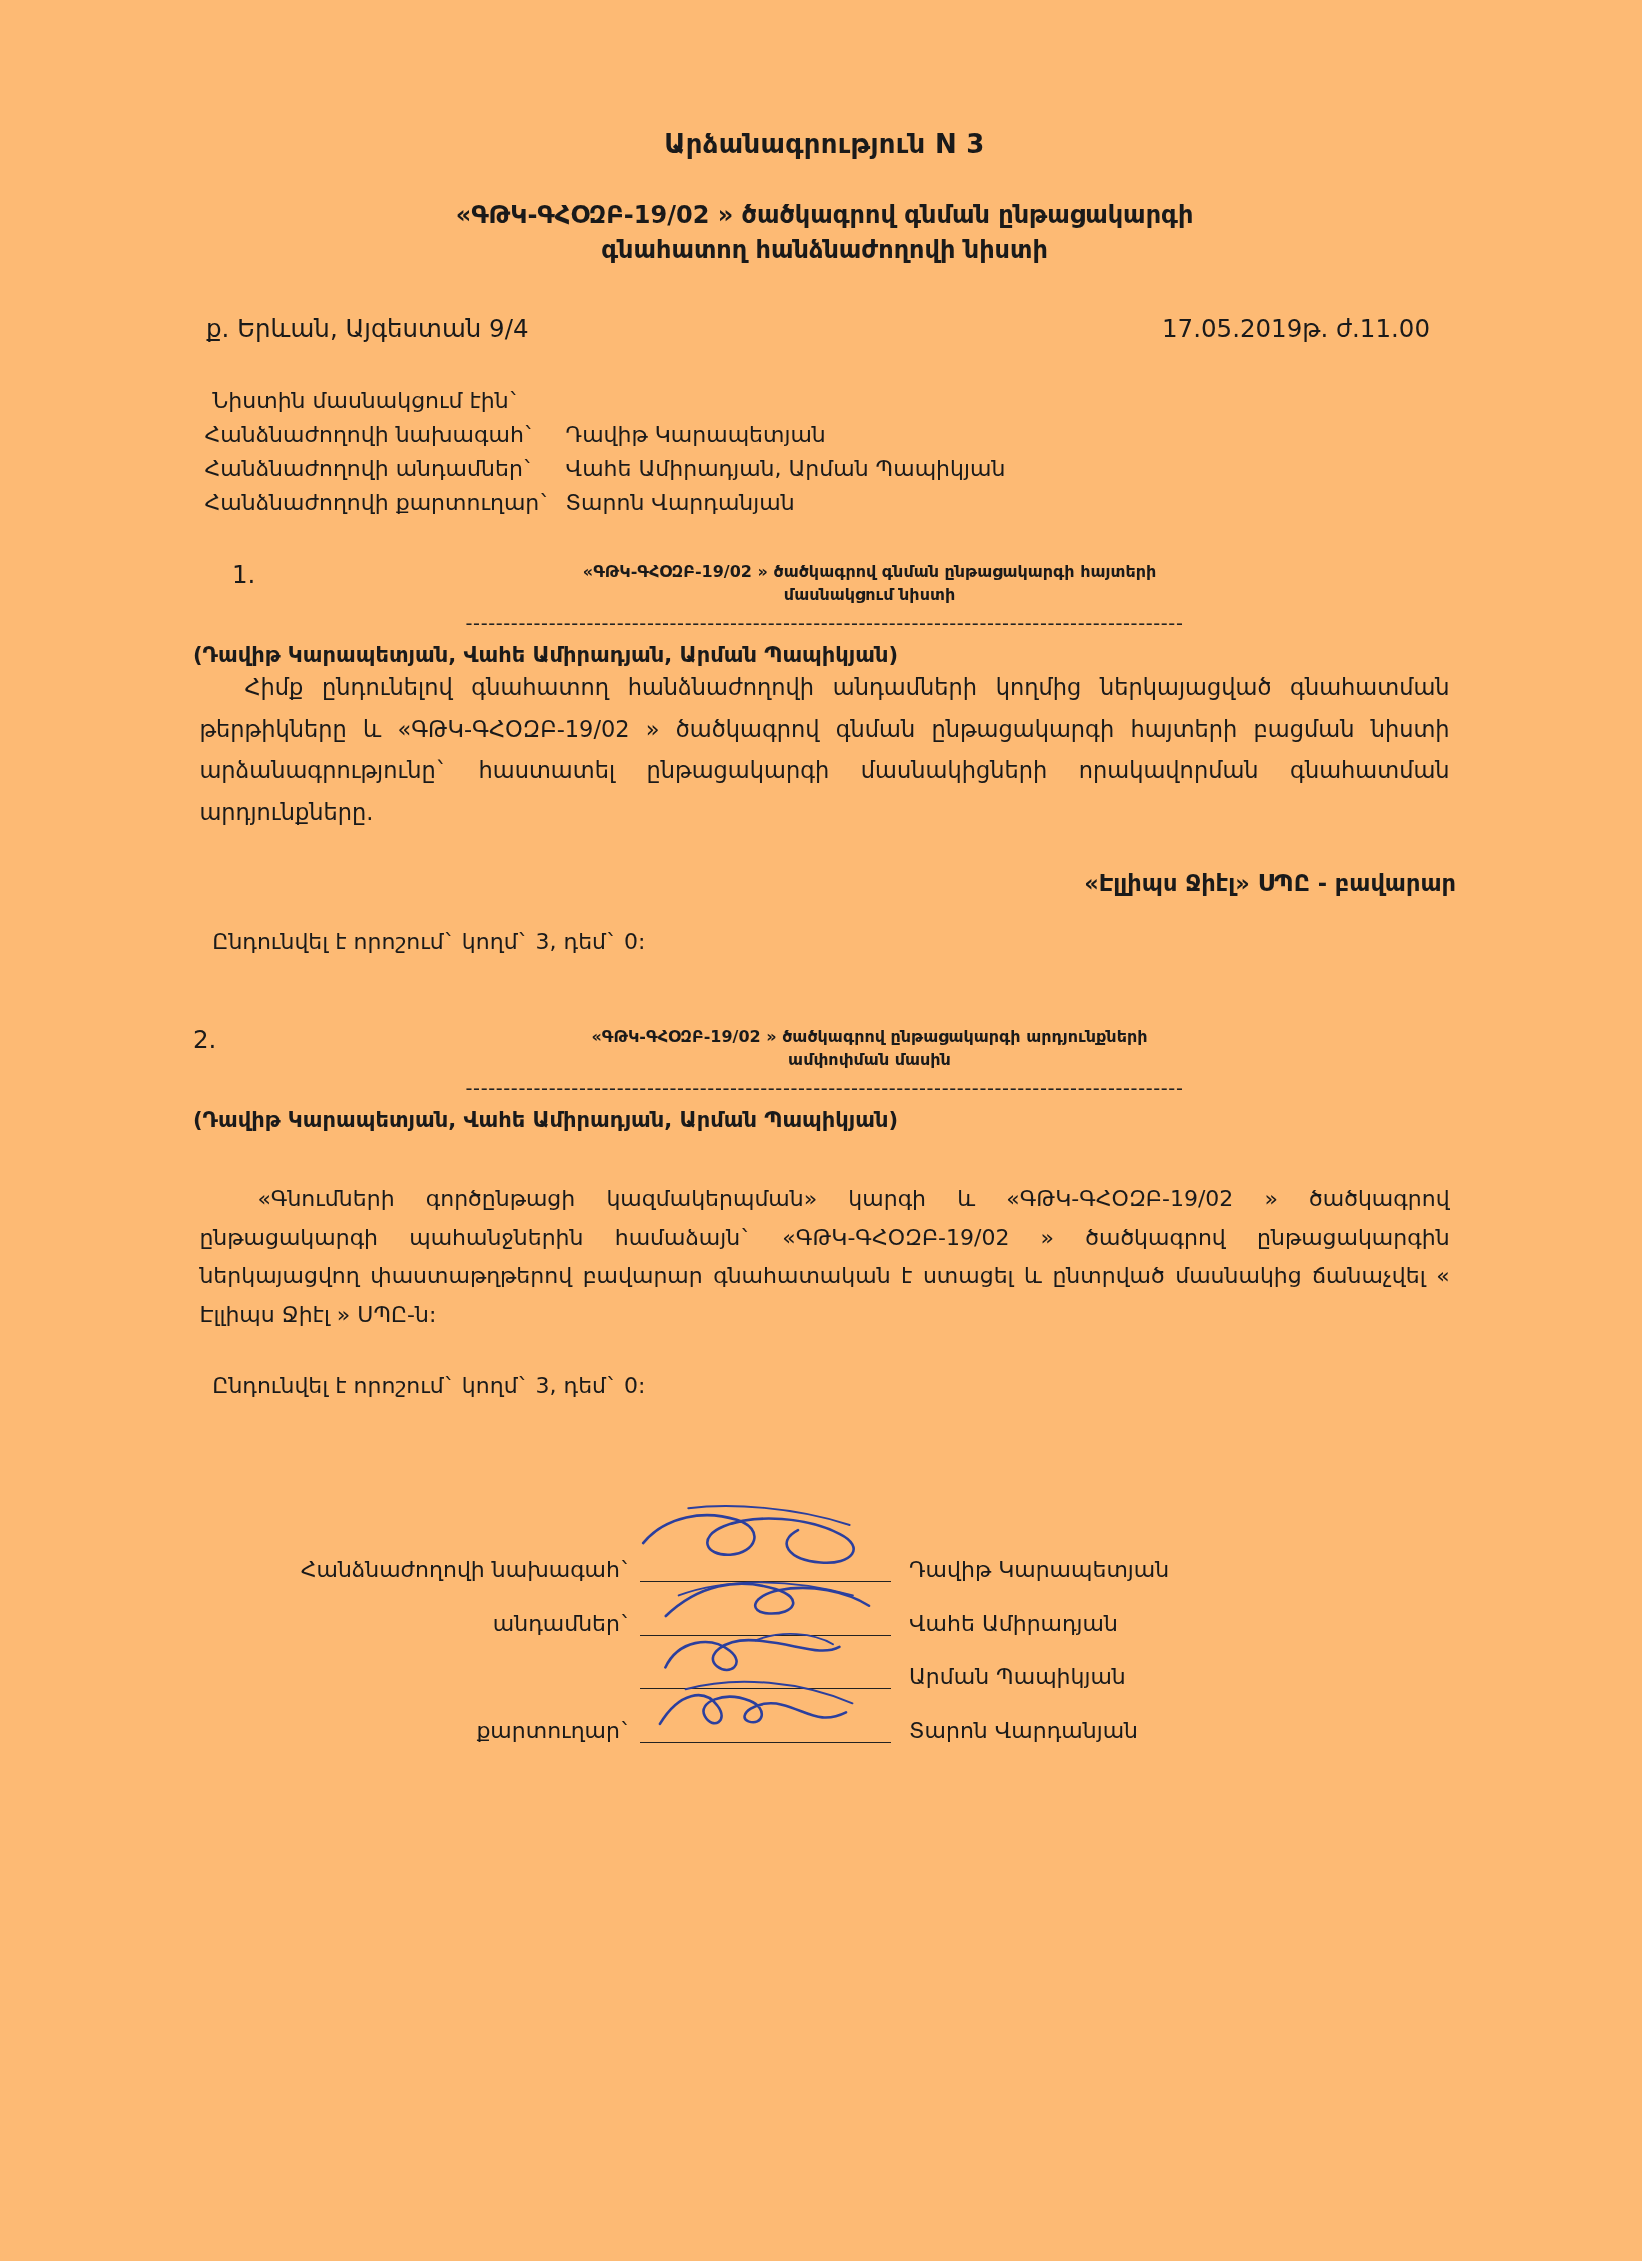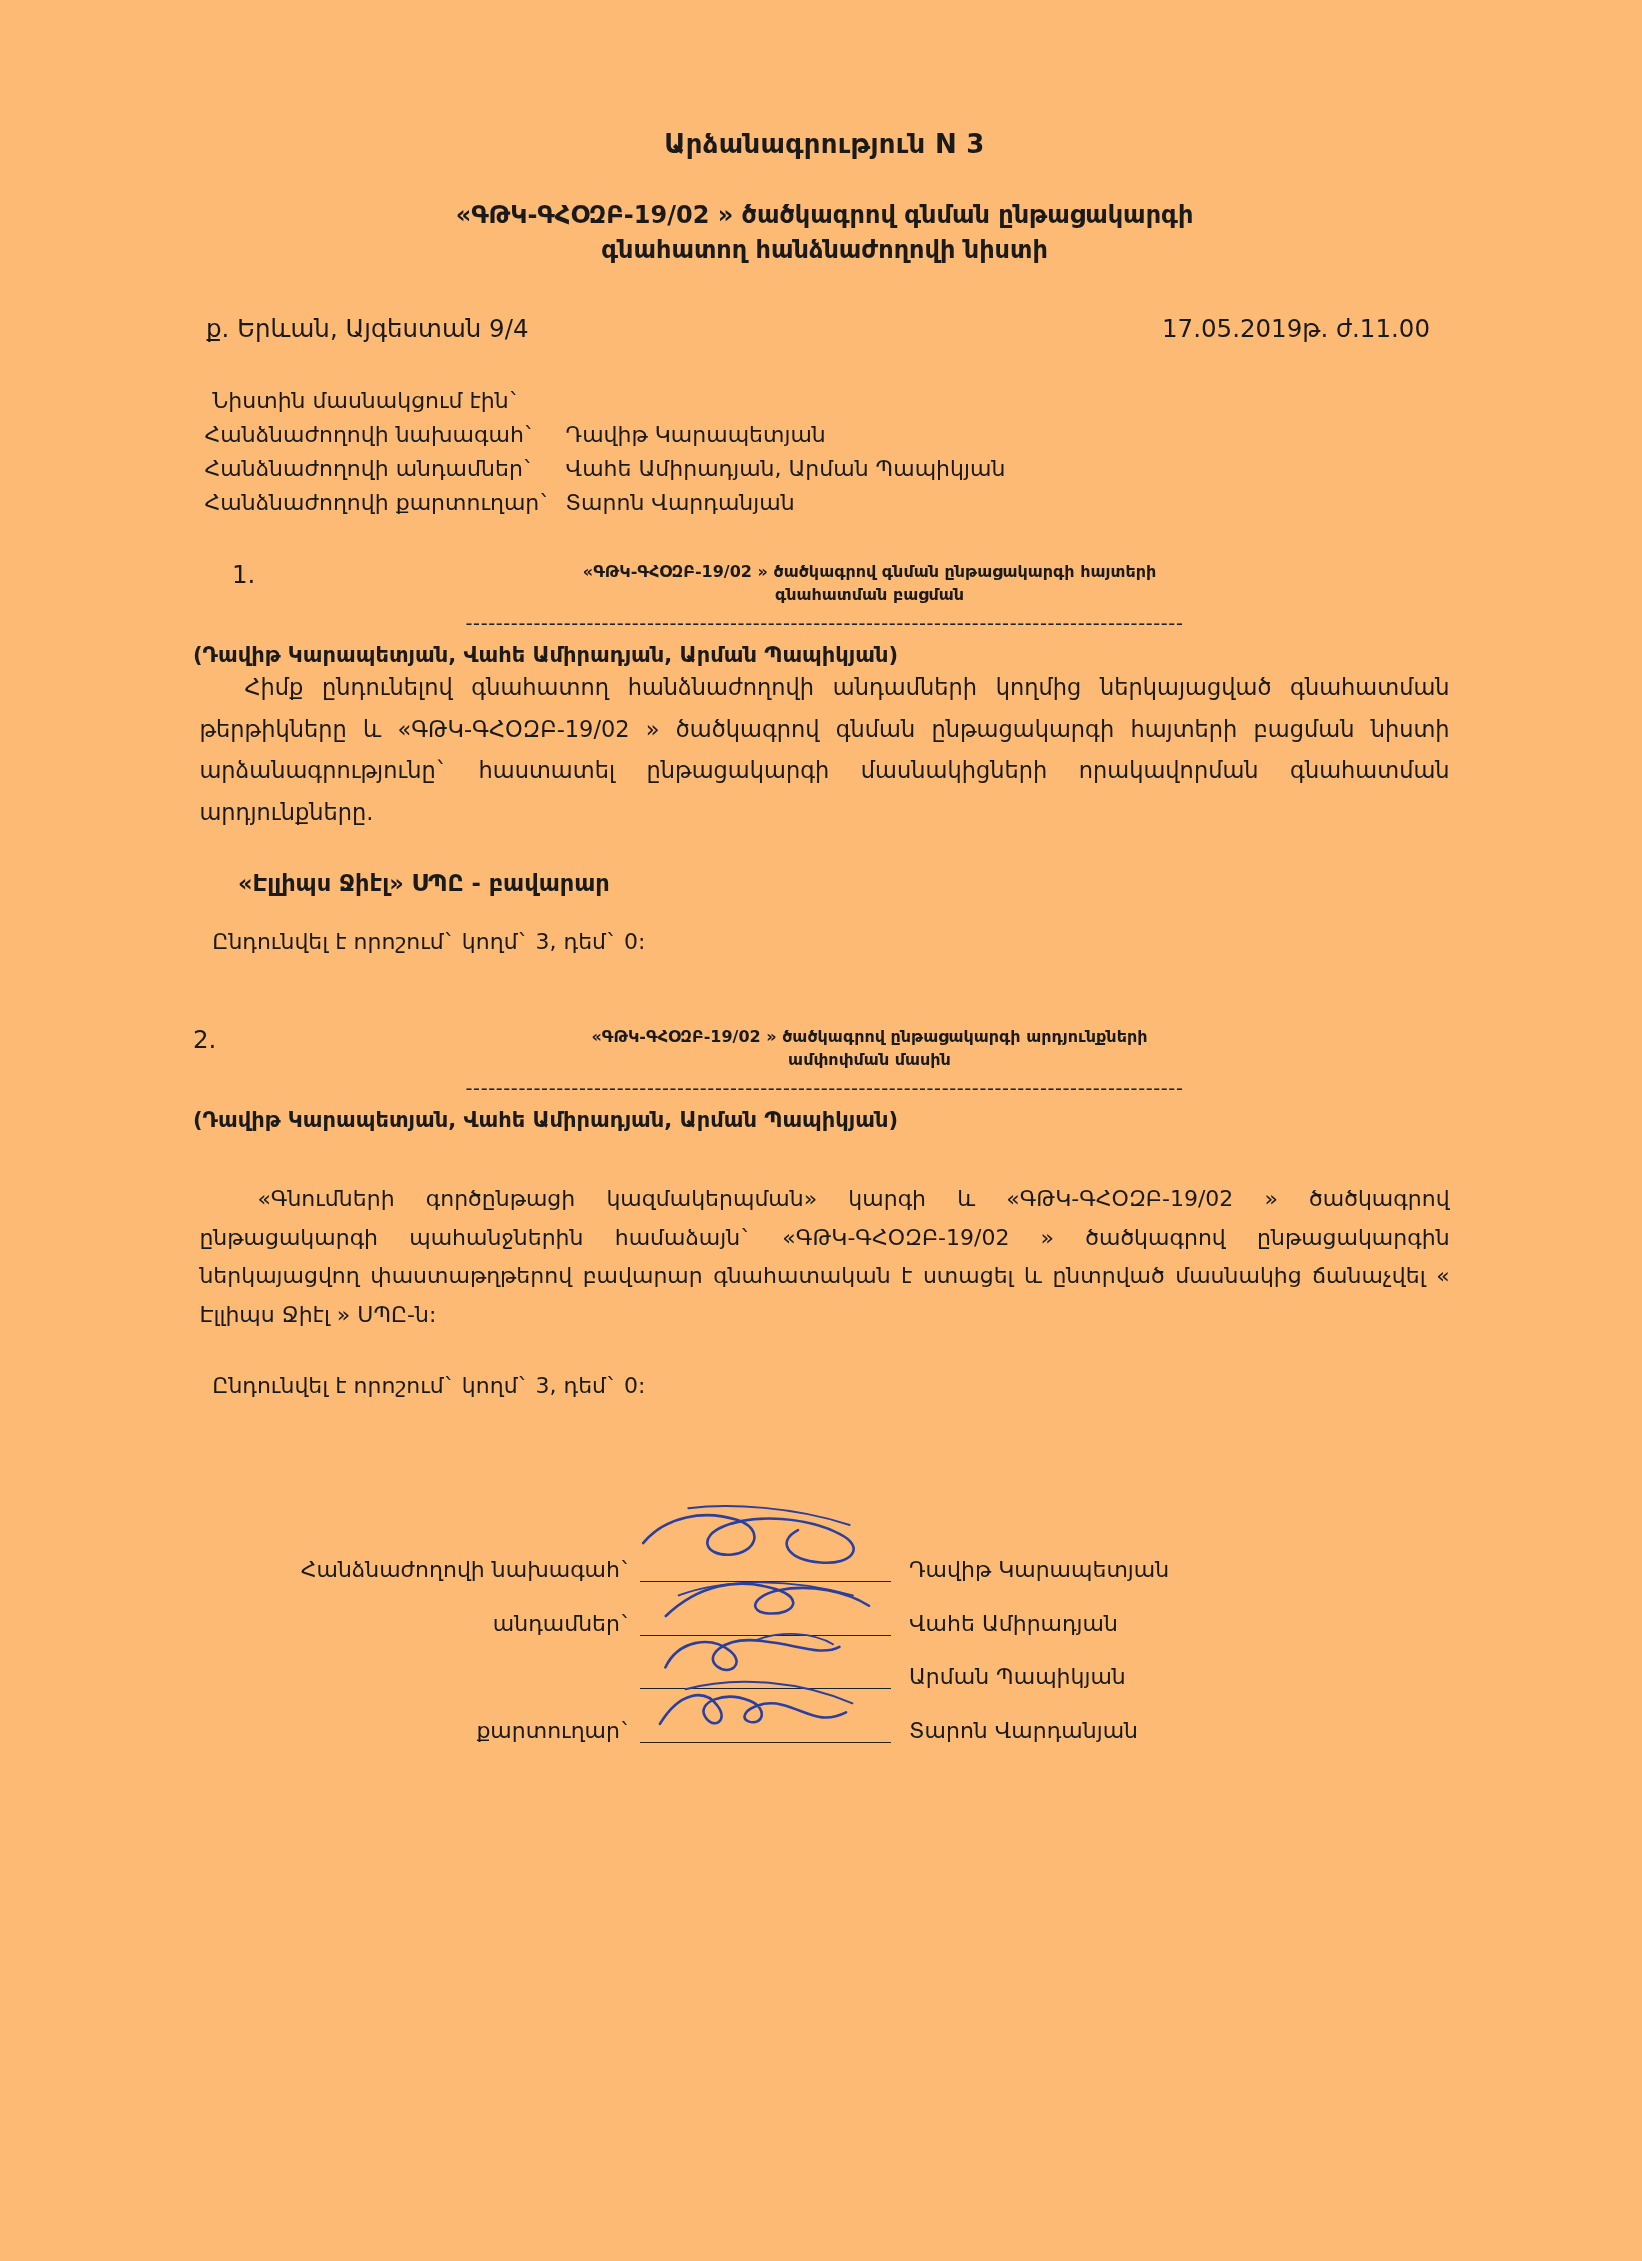--- a/index.html
+++ b/index.html
@@ -124,20 +124,21 @@
     text-align: justify;
     margin-top: 48px;
     padding: 0 6.4px;
     text-indent: 58px;
   }
   .bold-line {
     font-size: 22.5px;
     font-weight: 700;
     margin-top: 36px;
     padding-left: 45px;
+    text-align: right;
   }
   .vote-line {
     font-size: 22px;
     margin-top: 33px;
     padding-left: 19.3px;
   }
   .signatures {
     margin-top: 155px;
     padding-left: 26px;
     position: relative;
@@ -203,21 +204,21 @@
         <span class="role">Հանձնաժողովի քարտուղար`</span>
         <span>Տարոն Վարդանյան</span>
       </div>
     </div>
 
     <div class="item">
       <div class="item-head">
         <div class="item-num">1.</div>
         <div class="item-title">
           <div>«ԳԹԿ-ԳՀՕԶԲ-19/02 » ծածկագրով գնման ընթացակարգի հայտերի</div>
-          <div>գնահատման բացման</div>
+          <div>մասնակցում նիստի</div>
         </div>
       </div>
       <div class="dashline">-----------------------------------------------------------------------------------------------</div>
       <div class="members-line">(Դավիթ Կարապետյան, Վահե Ամիրադյան, Արման Պապիկյան)</div>
       <div class="para indent">Հիմք ընդունելով գնահատող հանձնաժողովի անդամների կողմից ներկայացված գնահատման թերթիկները և «ԳԹԿ-ԳՀՕԶԲ-19/02 » ծածկագրով գնման ընթացակարգի հայտերի բացման նիստի արձանագրությունը` հաստատել ընթացակարգի մասնակիցների որակավորման գնահատման արդյունքները.</div>
       <div class="bold-line">«Էլլիպս Ջիէլ» ՍՊԸ - բավարար</div>
       <div class="vote-line">Ընդունվել է որոշում` կողմ` 3, դեմ` 0:</div>
     </div>
 
     <div class="item" style="margin-top:71px;">

